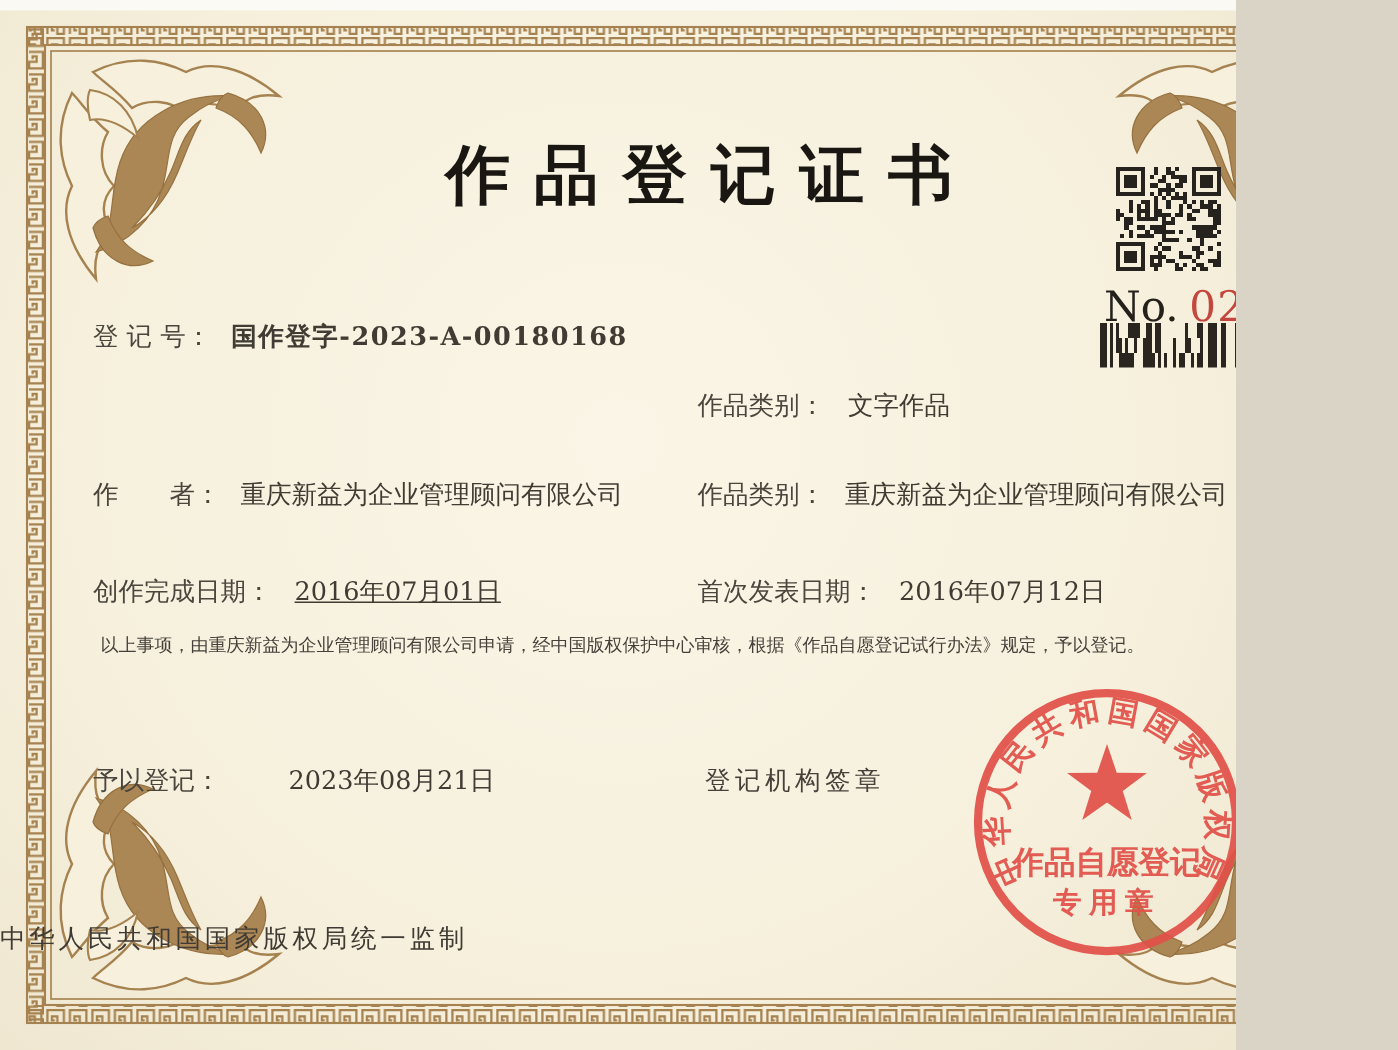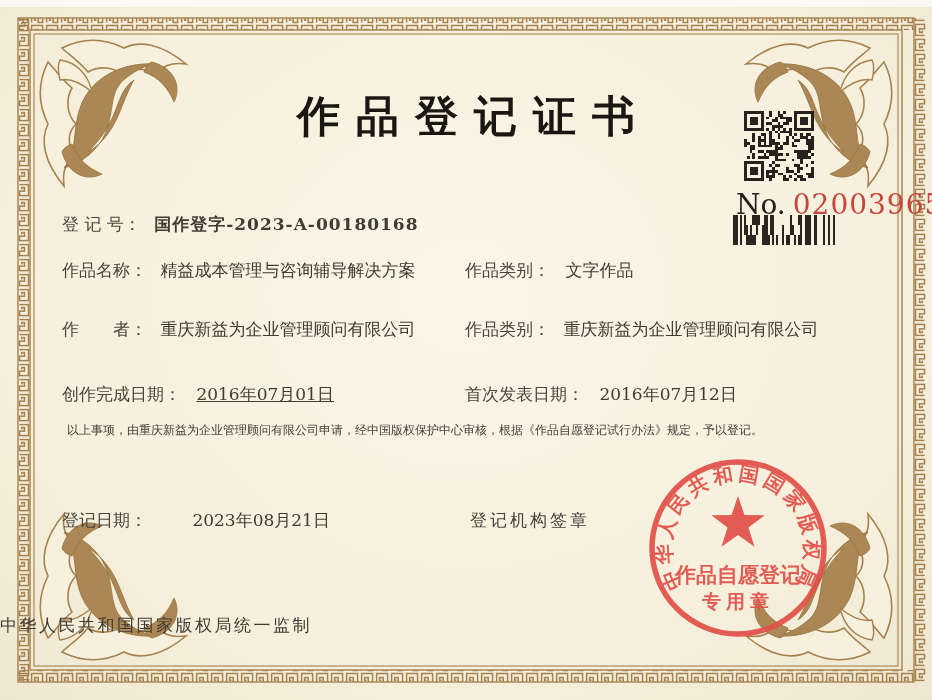--- a/index.html
+++ b/index.html
@@ -1,17 +1,17 @@
 <!DOCTYPE html>
 <html><head>
 <meta charset="utf-8">
 <style>
   html,body{margin:0;padding:0;background:#d9d4c6;}
   .cert{
-    position:relative;width:932px;height:700px;overflow:hidden;
+    position:relative;width:824px;height:700px;overflow:hidden;
     background:radial-gradient(ellipse at 50% 42%, #faf5e6 0%, #f6f0dd 62%, #efe7d0 100%);
     font-family:"DejaVu Serif","Liberation Serif",serif;
     color:#46413a;
   }
   .abs{position:absolute;}
   .deco{position:absolute;left:0;top:0;width:932px;height:700px;pointer-events:none;}
   .title{
     left:0;top:88px;width:932px;text-align:center;
     font-size:43px;font-weight:700;color:#1a1713;
     letter-spacing:16px;text-indent:16px;
@@ -433,24 +433,20 @@
       <rect x="67" y="0" width="2" height="10" fill="#2a261f"></rect>
       <rect x="67" y="10" width="2" height="10" fill="#2a261f"></rect>
       <rect x="67" y="20" width="2" height="10" fill="#2a261f"></rect>
     </svg>
 
   <div class="abs field" style="left:62px;top:213px;">
     <span class="label">登 记 号：</span>
     <span class="value regval" style="margin-left:8px;">国作登字-2023-A-00180168</span>
   </div>
 
-  <div class="abs field" style="left:62px;top:259px;">
-    <span class="label">作品名称：</span>
-    <span class="value" style="margin-left:8px;">精益成本管理与咨询辅导解决方案</span>
-  </div>
   <div class="abs field" style="left:62px;top:318px;">
     <span class="label">作　　者：</span>
     <span class="value" style="margin-left:8px;">重庆新益为企业管理顾问有限公司</span>
   </div>
 
   <div class="abs field" style="left:465px;top:259px;">
     <span class="label">作品类别：</span>
     <span class="value" style="margin-left:10px;">文字作品</span>
   </div>
   <div class="abs field" style="left:465px;top:318px;">
@@ -463,21 +459,21 @@
     <span class="value" style="margin-left:10px;text-decoration:underline;">2016年07月01日</span>
   </div>
   <div class="abs field" style="left:465px;top:383px;">
     <span class="label">首次发表日期：</span>
     <span class="value" style="margin-left:10px;">2016年07月12日</span>
   </div>
 
   <div class="abs statement">以上事项，由重庆新益为企业管理顾问有限公司申请，经中国版权保护中心审核，根据《作品自愿登记试行办法》规定，予以登记。</div>
 
   <div class="abs field" style="left:62px;top:509px;">
-    <span class="label">登记日期：</span>
+    <span class="label">予以登记：</span>
     <span class="value" style="margin-left:40px;">2023年08月21日</span>
   </div>
   <div class="abs field lsp" style="left:470px;top:509px;">登记机构签章</div>
 
   <svg class="abs seal-wrap" viewBox="0 0 200 200" xmlns="http://www.w3.org/2000/svg">
     <circle cx="100" cy="100" r="86" fill="none" stroke="#e25048" stroke-width="5.5"></circle>
     <path id="sealArc" d="M 39.3,128.3 A 67,67 0 1 1 160.7,128.3" fill="none"></path>
     <text font-size="20" font-weight="700" fill="#e25048" letter-spacing="4.2" font-family="DejaVu Serif, Liberation Serif, serif">
       <textPath href="#sealArc" startOffset="50%" text-anchor="middle">中华人民共和国国家版权局</textPath>
     </text>

